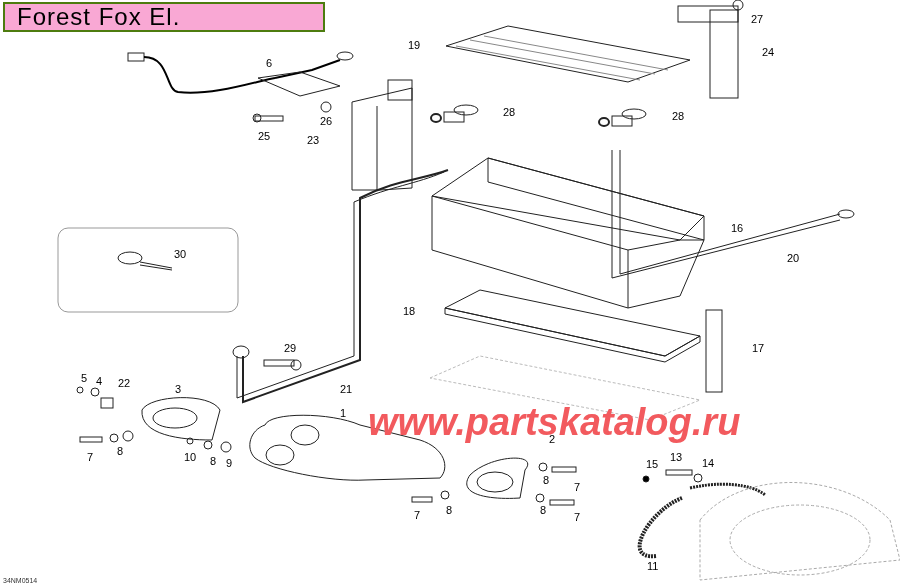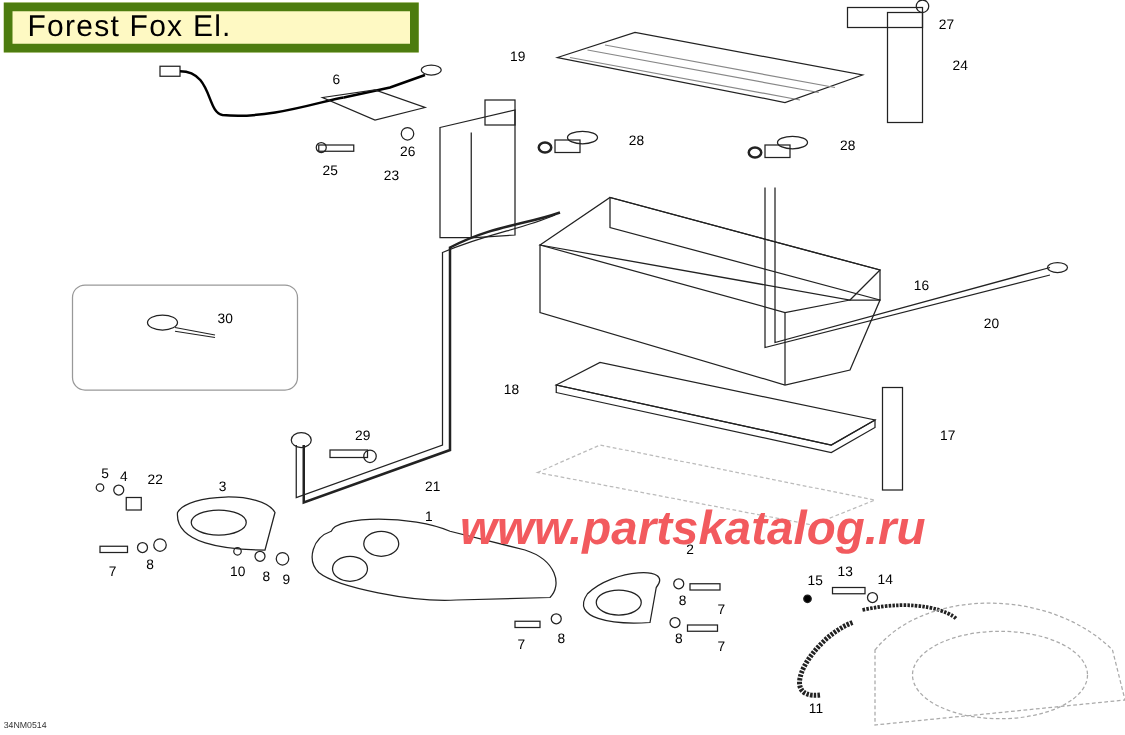--- a/index.html
+++ b/index.html
@@ -1,17 +1,17 @@
 <!DOCTYPE html>
 <html><head>
 <meta charset="utf-8">
 <style>
   html,body{margin:0;padding:0;background:#fff;}
   body{width:900px;height:588px;position:relative;overflow:hidden;font-family:"Liberation Sans",sans-serif;}
-  #title-box{position:absolute;left:3px;top:2px;width:318px;height:26px;border:7px solid #4d7c0f;background:#fef9c3;}
+  #title-box{position:absolute;left:3px;top:2px;width:318px;height:26px;border:2px solid #4d7c0f;background:#f9a8d4;}
   #title-text{position:absolute;left:12px;top:0px;font-size:24px;line-height:26px;color:#000;letter-spacing:1px;}
   svg#diagram{position:absolute;left:0;top:0;}
   .lbl{font-family:"Liberation Sans",sans-serif;font-size:11px;fill:#000;}
   .wm{font-family:"Liberation Sans",sans-serif;font-weight:bold;font-style:italic;font-size:38px;}
   #code{position:absolute;left:3px;top:577px;font-size:7px;color:#333;}
 </style>
 </head>
 <body>
 
 <div id="title-box">

